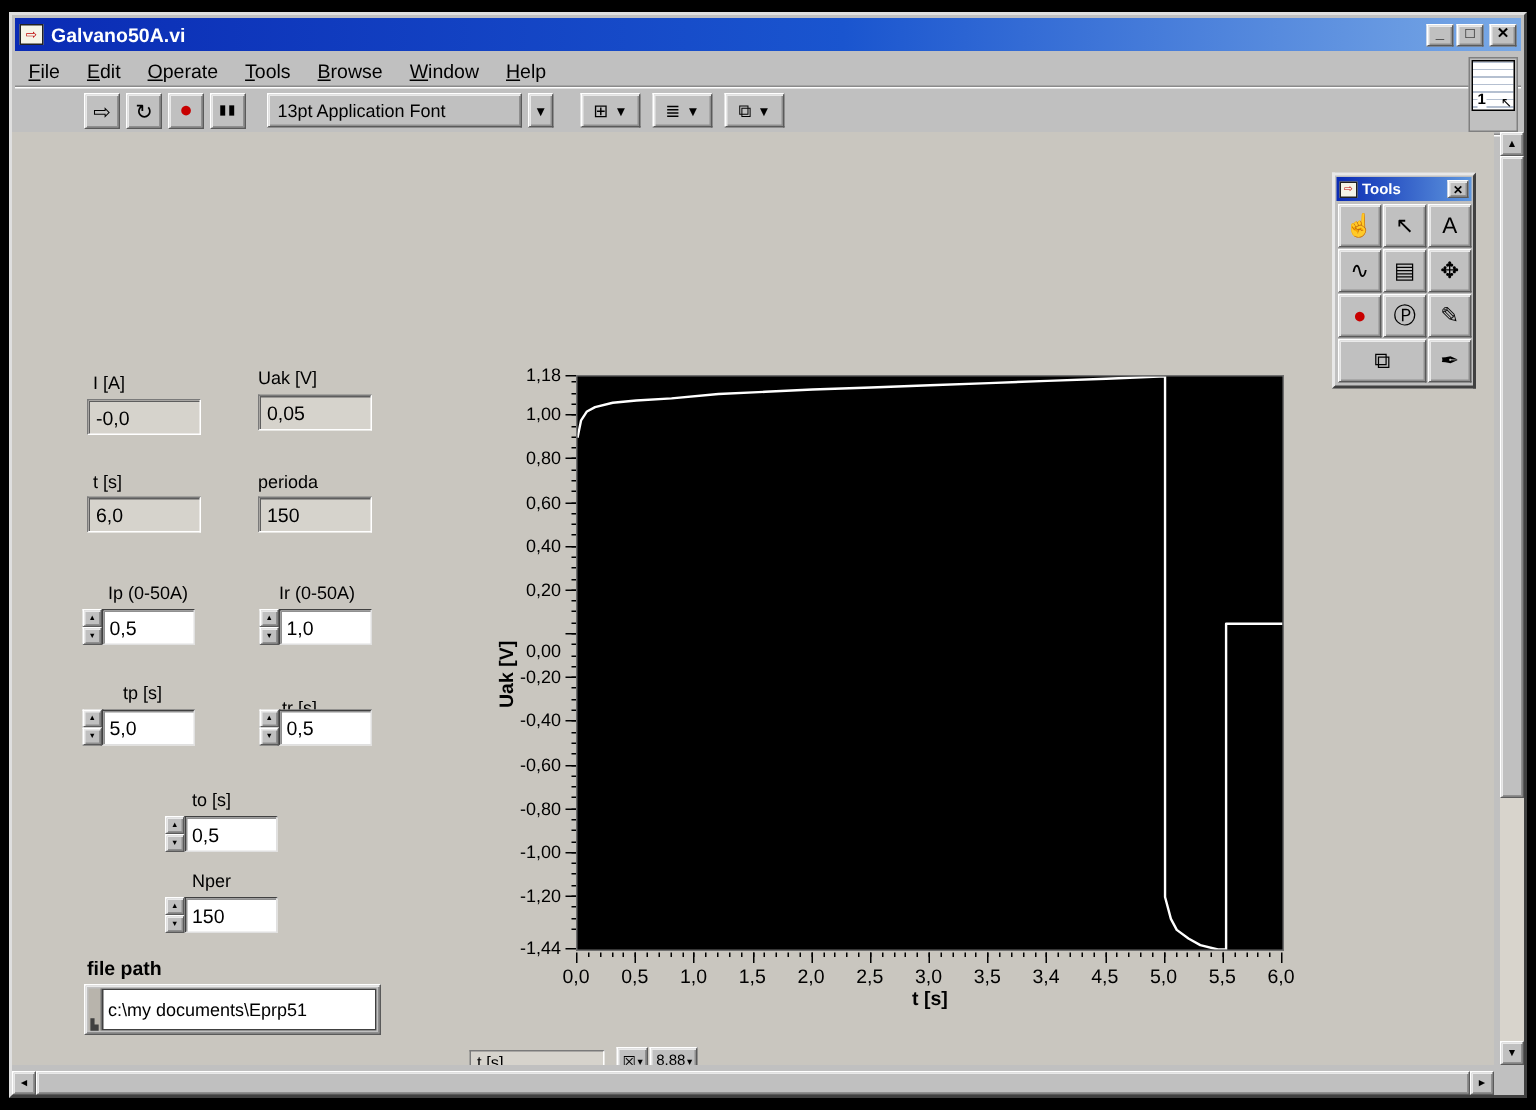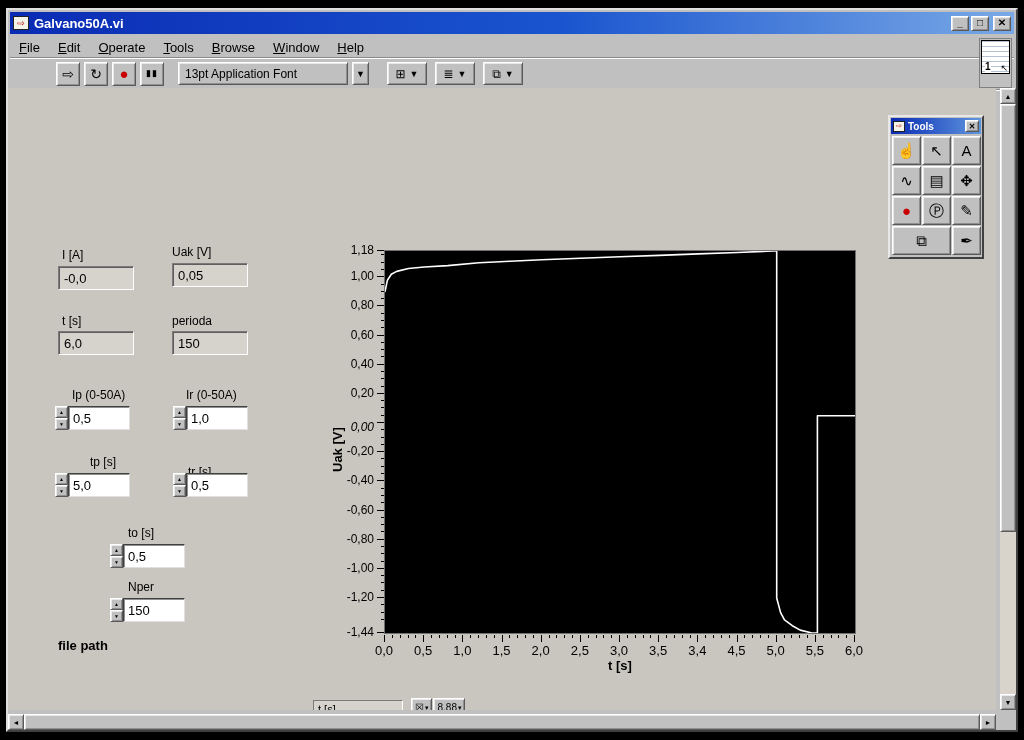--- a/index.html
+++ b/index.html
@@ -186,21 +186,21 @@
     <div class="spin-ctl" style="left:165px;top:318px">
       <div class="spin">
           <div class="spin-up raised">▲</div>
           <div class="spin-dn raised">▼</div>
         </div>
       <div class="spin-field">
           <span>1,0</span>
         </div>
     </div>
 
-    <div class="fp-label" style="left:82px;top:367px">tp [s]</div>
+    <div class="fp-label" style="left:74px;top:367px">tp [s]</div>
     <div class="spin-ctl" style="left:47px;top:385px">
       <div class="spin">
           <div class="spin-up raised">▲</div>
           <div class="spin-dn raised">▼</div>
         </div>
       <div class="spin-field">
           <span>5,0</span>
         </div>
     </div>
 
@@ -231,30 +231,36 @@
       <div class="spin">
           <div class="spin-up raised">▲</div>
           <div class="spin-dn raised">▼</div>
         </div>
       <div class="spin-field">
           <span>150</span>
         </div>
     </div>
 
     <div class="fp-label lbl-fp" style="left:50px;top:550px">file path</div>
+    <div class="fp-box raised" style="left:48px;top:568px">
+      <div class="path-icon">▙</div>
+      <div class="fp-inner">
+          <span>c:\my documents\Eprp51</span>
+        </div>
+    </div>
 
     <div class="chart-y-title">Uak [V]</div>
     <div class="chart-y-axis">
         <div class="ytick" style="top: -7px;">1,18</div>
         <div class="ytick" style="top: 19.2443px;">1,00</div>
         <div class="ytick" style="top: 48.4046px;">0,80</div>
         <div class="ytick" style="top: 77.5649px;">0,60</div>
         <div class="ytick" style="top: 106.725px;">0,40</div>
         <div class="ytick" style="top: 135.885px;">0,20</div>
-        <div class="ytick" style="top: 170px; font-style: italic;">0,00</div>
+        <div class="ytick" style="top: 177px;">0,00</div>
         <div class="ytick" style="top: 194.206px;">-0,20</div>
         <div class="ytick" style="top: 223.366px;">-0,40</div>
         <div class="ytick" style="top: 252.527px;">-0,60</div>
         <div class="ytick" style="top: 281.687px;">-0,80</div>
         <div class="ytick" style="top: 310.847px;">-1,00</div>
         <div class="ytick" style="top: 340.008px;">-1,20</div>
         <div class="ytick" style="top: 375px;">-1,44</div>
       </div>
     <div class="chart-yticks">
         <div class="ymaj" style="top: 0px;"></div>

